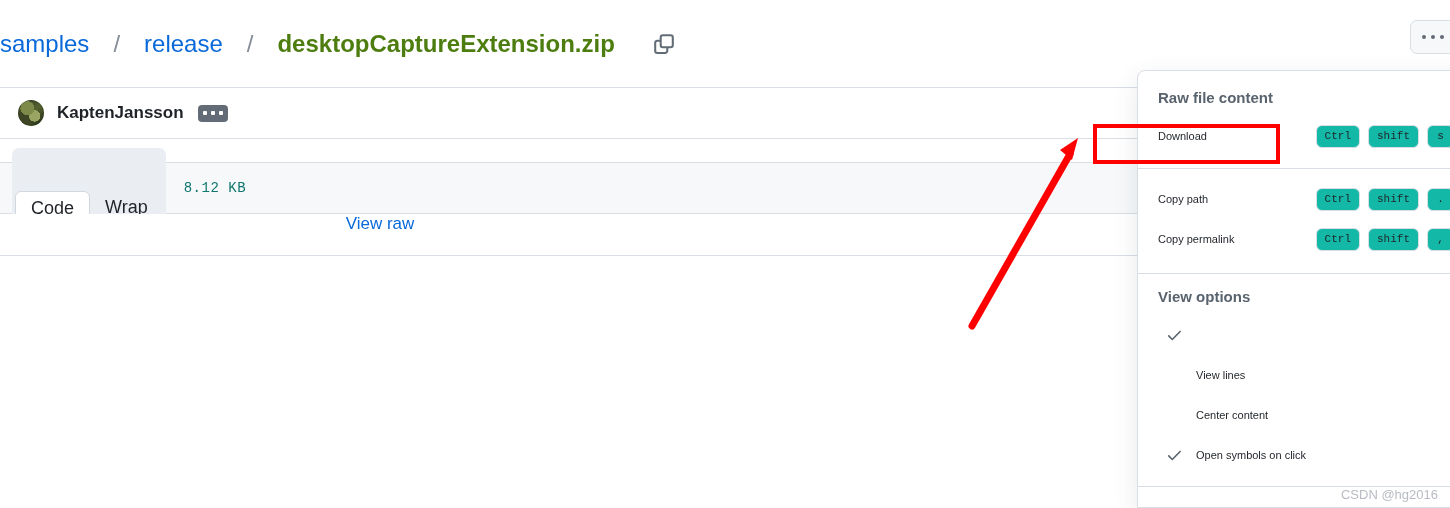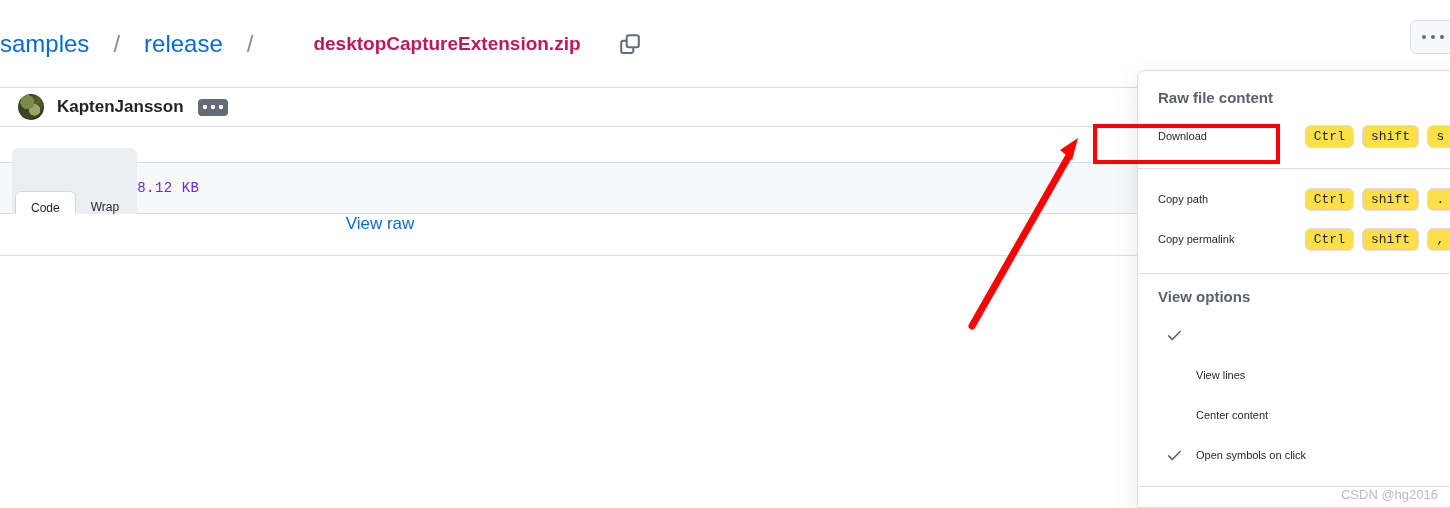--- a/index.html
+++ b/index.html
@@ -32,24 +32,23 @@
     color: #0969da;
     text-decoration: none;
     cursor: pointer;
   }
   .crumb-sep {
     font-size: 24px;
     color: #848d97;
     margin: 0 8px;
   }
   .crumb-current {
-    font-size: 19px;
-    color: #be185d;
+    font-size: 24px;
+    color: #4d7c0f;
     font-weight: 600;
-    margin-left: 36px;
   }
   #copy-path-icon-btn {
     margin-left: 18px;
     width: 30px;
     height: 30px;
     display: flex;
     align-items: center;
     justify-content: center;
     cursor: pointer;
     border-radius: 5px;
@@ -78,21 +77,21 @@
     border-radius: 50%;
     background: #636c76;
   }
 
   
   #commit-row {
     position: absolute;
     left: 0;
     top: 87px;
     width: 1450px;
-    height: 40px;
+    height: 52px;
     border-top: 1px solid #d8dee4;
     border-bottom: 1px solid #d8dee4;
     background: #ffffff;
     display: flex;
     align-items: center;
     box-sizing: border-box;
   }
   #avatar {
     width: 26px;
     height: 26px;
@@ -158,38 +157,38 @@
     box-sizing: border-box;
   }
   #view-switch {
     margin-left: 12px;
     display: flex;
     background: #eaeef2;
     border-radius: 7px;
     padding: 3px;
   }
   .seg {
-    font-size: 12px;
+    font-size: 18px;
     padding: 5px 15px;
     border-radius: 6px;
     cursor: pointer;
     color: #1f2328;
     line-height: 22px;
     margin-top: 40px;
   }
   .seg.active {
     background: #ffffff;
     border: 1px solid #d0d7de;
     font-weight: 400;
   }
   #file-size {
-    margin-left: 0;
+    margin-left: 18px;
     font-family: "Liberation Mono", monospace;
     font-size: 14px;
-    color: #6d28d9;
+    color: #0f766e;
     letter-spacing: 0.5px;
   }
 
   
   #view-raw-row {
     position: absolute;
     left: 0;
     top: 214px;
     width: 1450px;
     height: 42px;
@@ -244,23 +243,23 @@
   }
   .keys {
     margin-left: auto;
     display: flex;
     align-items: center;
     gap: 8px;
     padding-right: 12px;
   }
   .key {
     font-family: "Liberation Mono", monospace;
-    font-size: 13px;
+    font-size: 11px;
     color: #1f2328;
-    background: #fde047;
+    background: #14b8a6;
     border: 1px solid #d8dee4;
     border-radius: 6px;
     padding: 3px 8px;
     min-width: 9px;
     text-align: center;
     line-height: 15px;
   }
   .menu-divider {
     height: 1px;
     background: #d8dee4;

